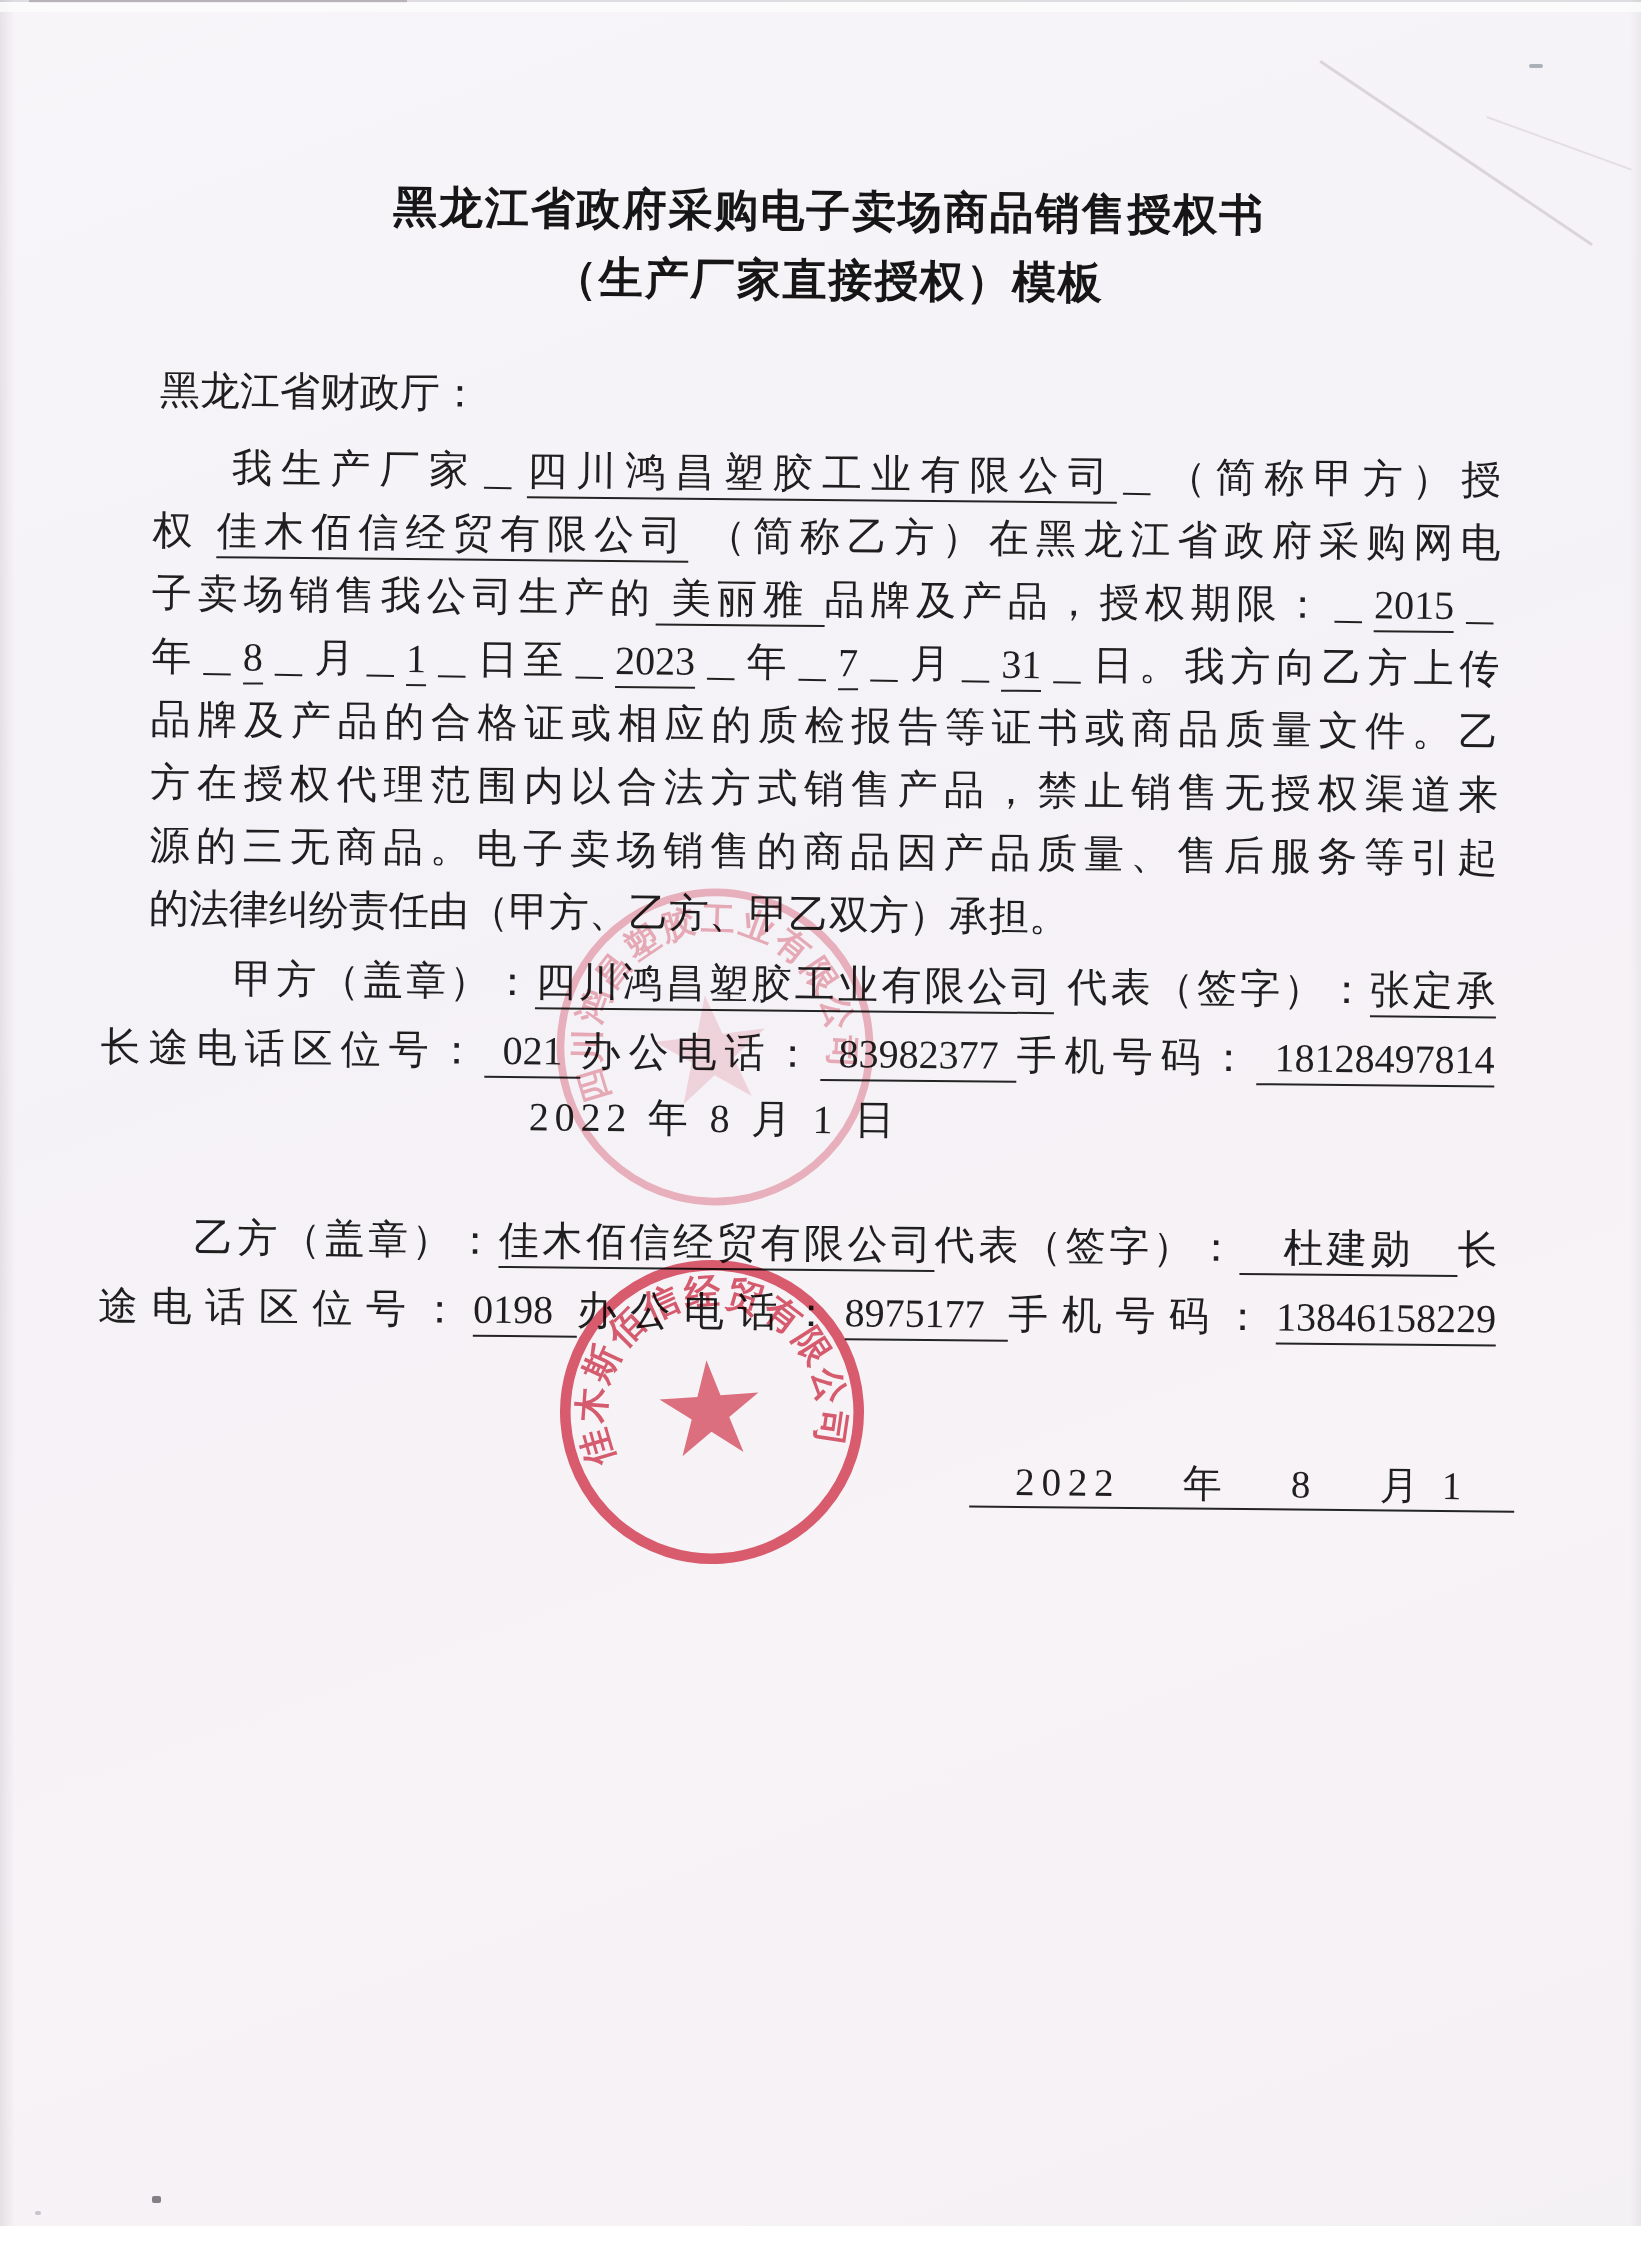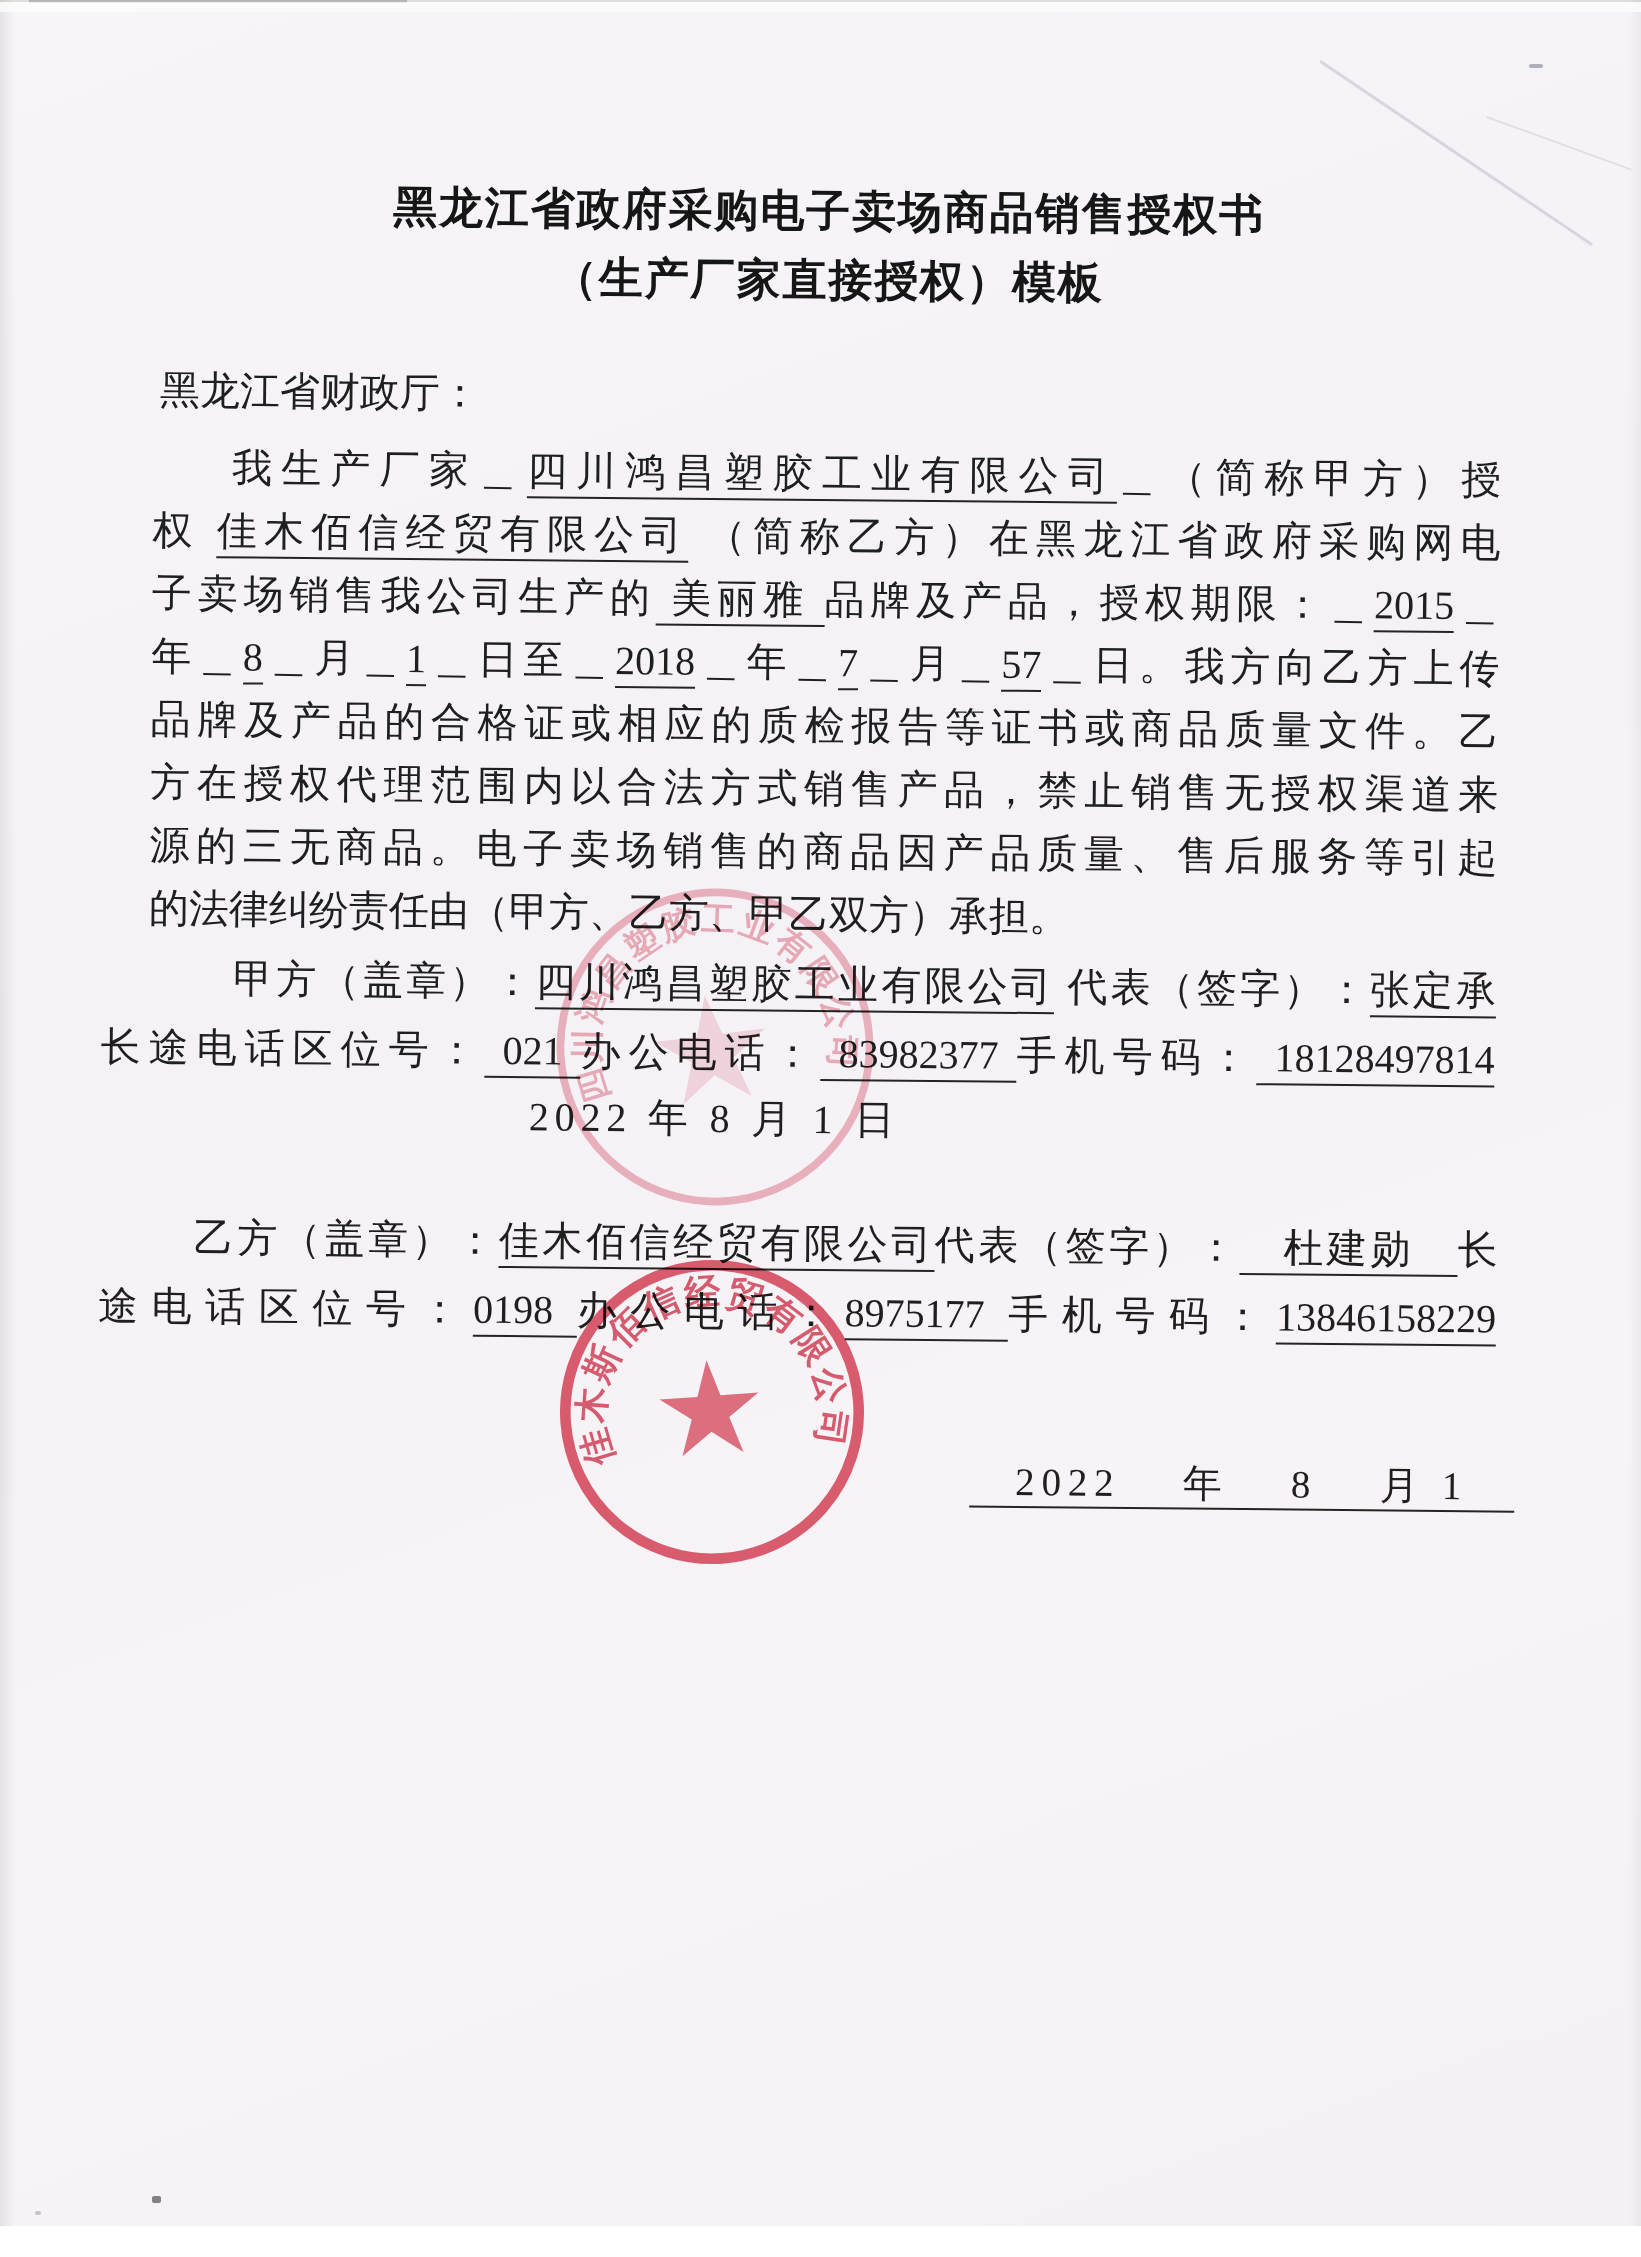--- a/index.html
+++ b/index.html
@@ -73,21 +73,21 @@
 
     <div class="title title-1">黑龙江省政府采购电子卖场商品销售授权书</div>
     <div class="title title-2">（生产厂家直接授权）模板</div>
 
     <div class="salutation">黑龙江省财政厅：</div>
 
     <div class="body-block">
         <div class="bodyline"><span>我生产厂家＿</span><span class="u">四川鸿昌塑胶工业有限公司</span><span>＿（简称甲方）授</span></div>
         <div class="bodyline"><span>权 </span><span class="u">佳木佰信经贸有限公司</span><span> （简称乙方）在黑龙江省政府采购网电</span></div>
         <div class="bodyline"><span>子卖场销售我公司生产的</span><span class="u"> 美丽雅 </span><span>品牌及产品，授权期限：＿</span><span class="u">2015</span><span>＿</span></div>
-        <div class="bodyline"><span>年＿</span><span class="u">8</span><span>＿月＿</span><span class="u">1</span><span>＿日至＿</span><span class="u">2018</span><span>＿年＿</span><span class="u">7</span><span>＿月＿</span><span class="u">57</span><span>＿日。我方向乙方上传</span></div>
+        <div class="bodyline"><span>年＿</span><span class="u">8</span><span>＿月＿</span><span class="u">1</span><span>＿日至＿</span><span class="u">2023</span><span>＿年＿</span><span class="u">7</span><span>＿月＿</span><span class="u">31</span><span>＿日。我方向乙方上传</span></div>
         <div class="bodyline"><span>品牌及产品的合格证或相应的质检报告等证书或商品质量文件。乙</span></div>
         <div class="bodyline"><span>方在授权代理范围内以合法方式销售产品，禁止销售无授权渠道来</span></div>
         <div class="bodyline"><span>源的三无商品。电子卖场销售的商品因产品质量、售后服务等引起</span></div>
         <div class="bodyline"><span>的法律纠纷责任由（甲方、乙方、甲乙双方）承担。</span></div>
       </div>
 
     <div class="lineabs just party-a"><span>甲方（盖章）：</span><span class="u">四川鸿昌塑胶工业有限公司</span><span> 代表（签字）：</span><span class="u">张定承</span></div>
     <div class="lineabs just phone-a"><span>长途电话区位号：</span><span class="u"> 021 </span><span>办公电话：</span><span class="u"> 83982377 </span><span>手机号码：</span><span class="u"> 18128497814</span></div>
     <div class="lineabs date-a">2022 年 8 月 1 日</div>
 

